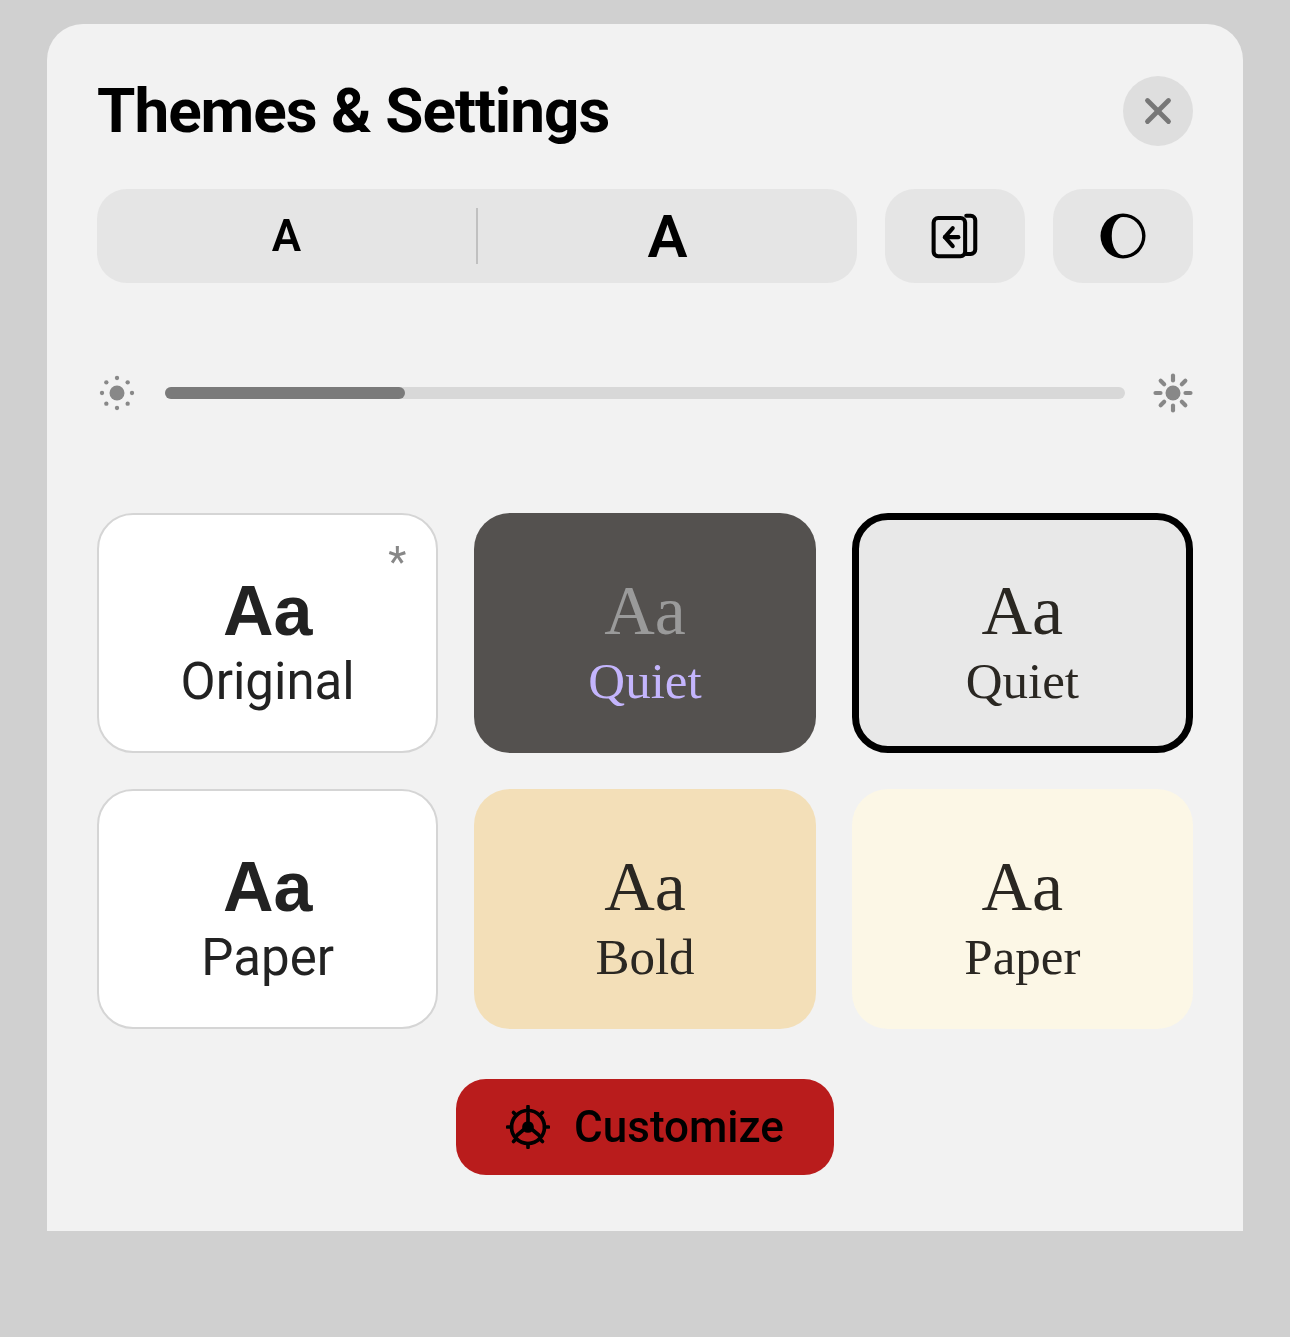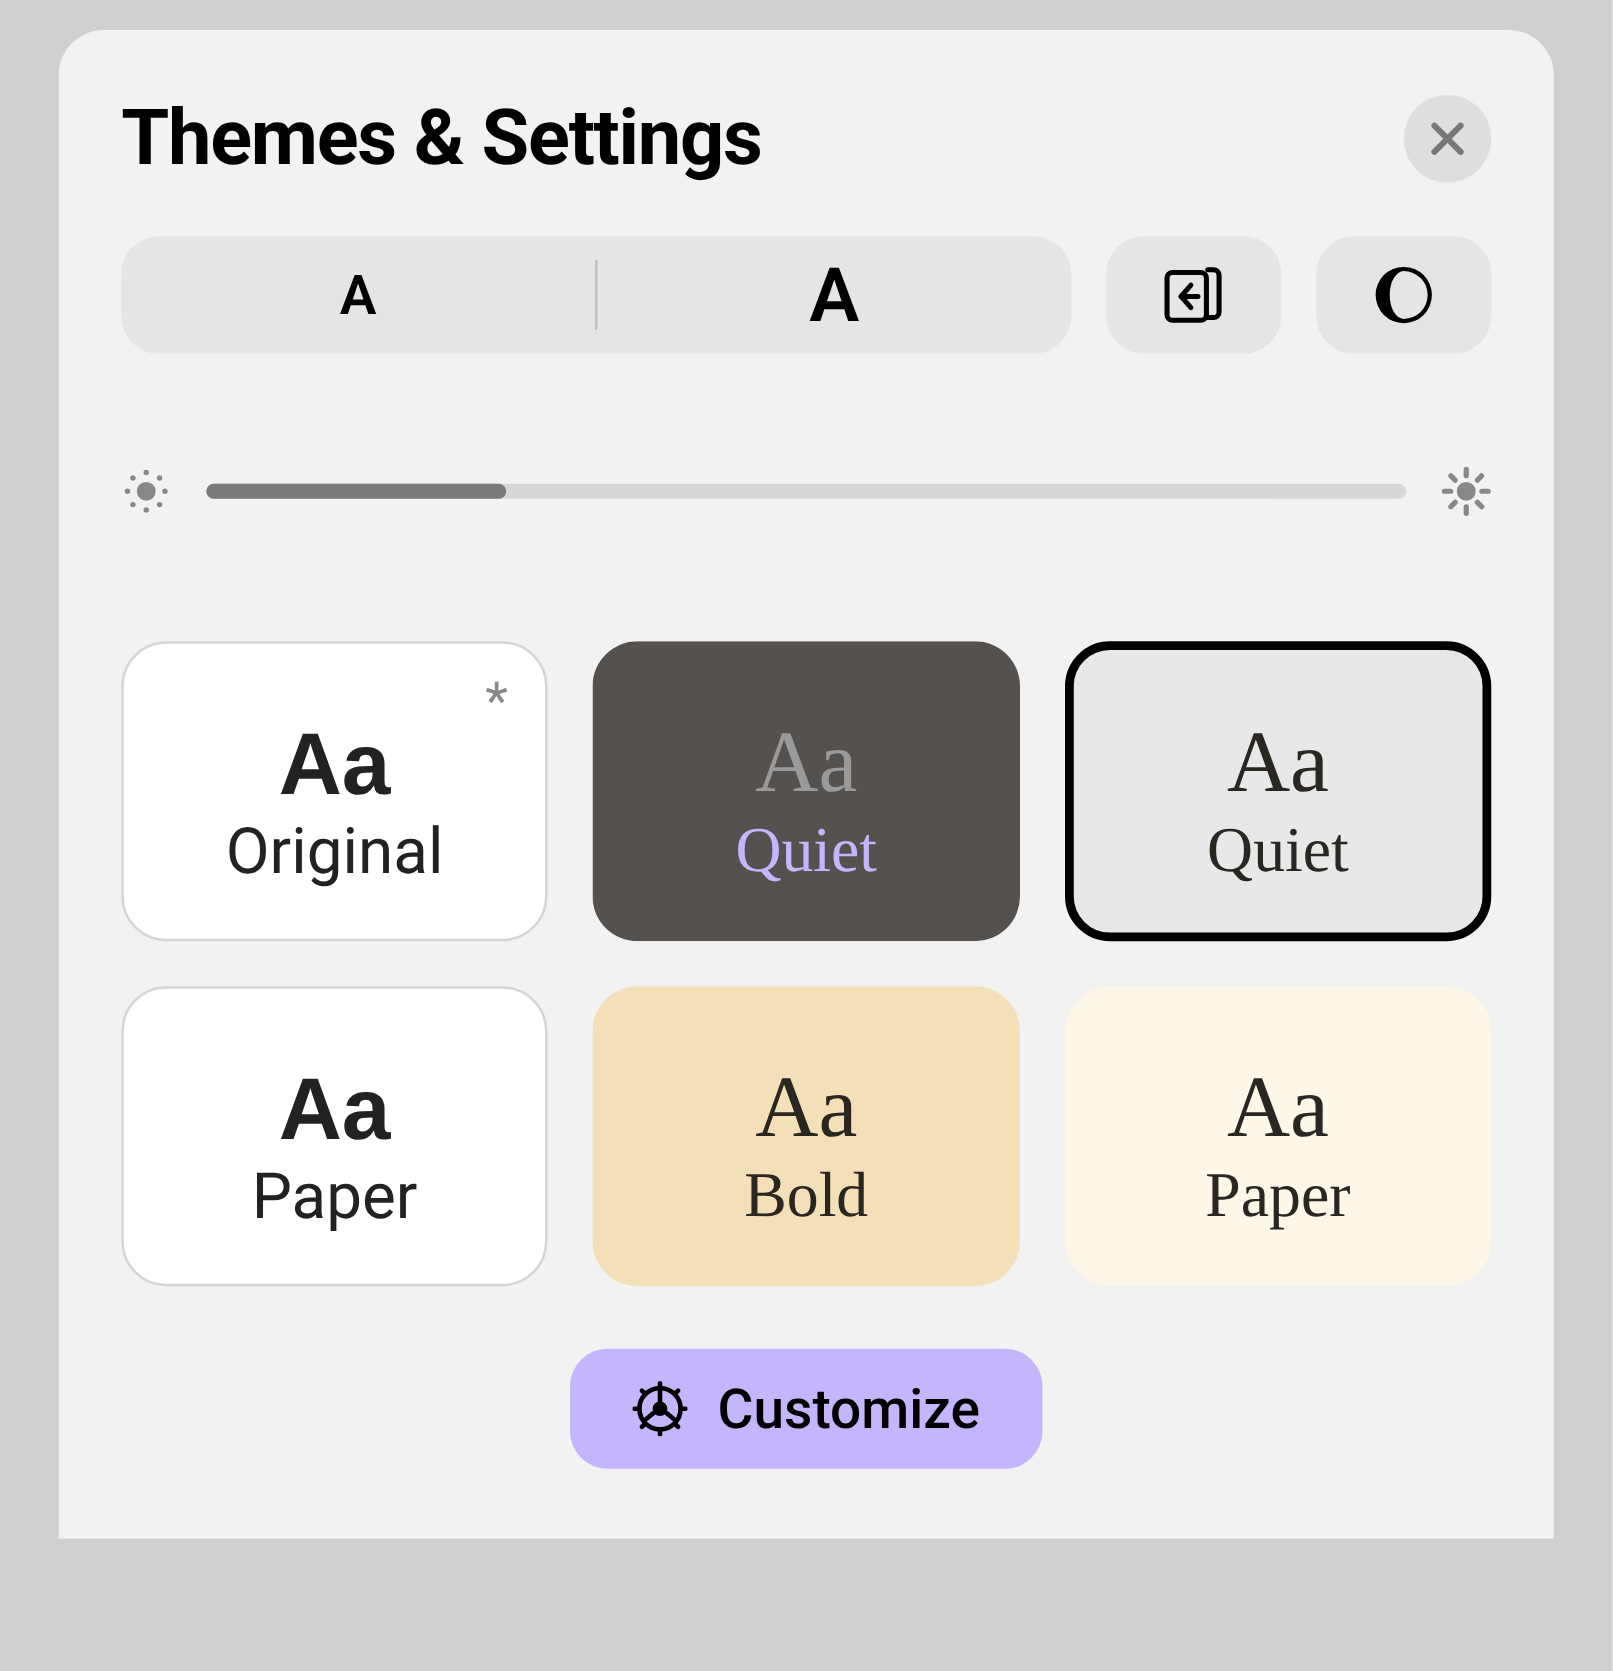--- a/index.html
+++ b/index.html
@@ -212,21 +212,21 @@
       right: 30px;
       font-size: 42px;
       color: #888;
       font-weight: 400;
     }
     .customize-row {
       display: flex;
       justify-content: center;
     }
     .customize-button {
-      background: #c4b5fd;
+      background: #b91c1c;
       border-radius: 30px;
       padding: 22px 50px;
       display: flex;
       align-items: center;
       gap: 24px;
       cursor: pointer;
     }
     .customize-button svg {
       width: 44px;
       height: 44px;

